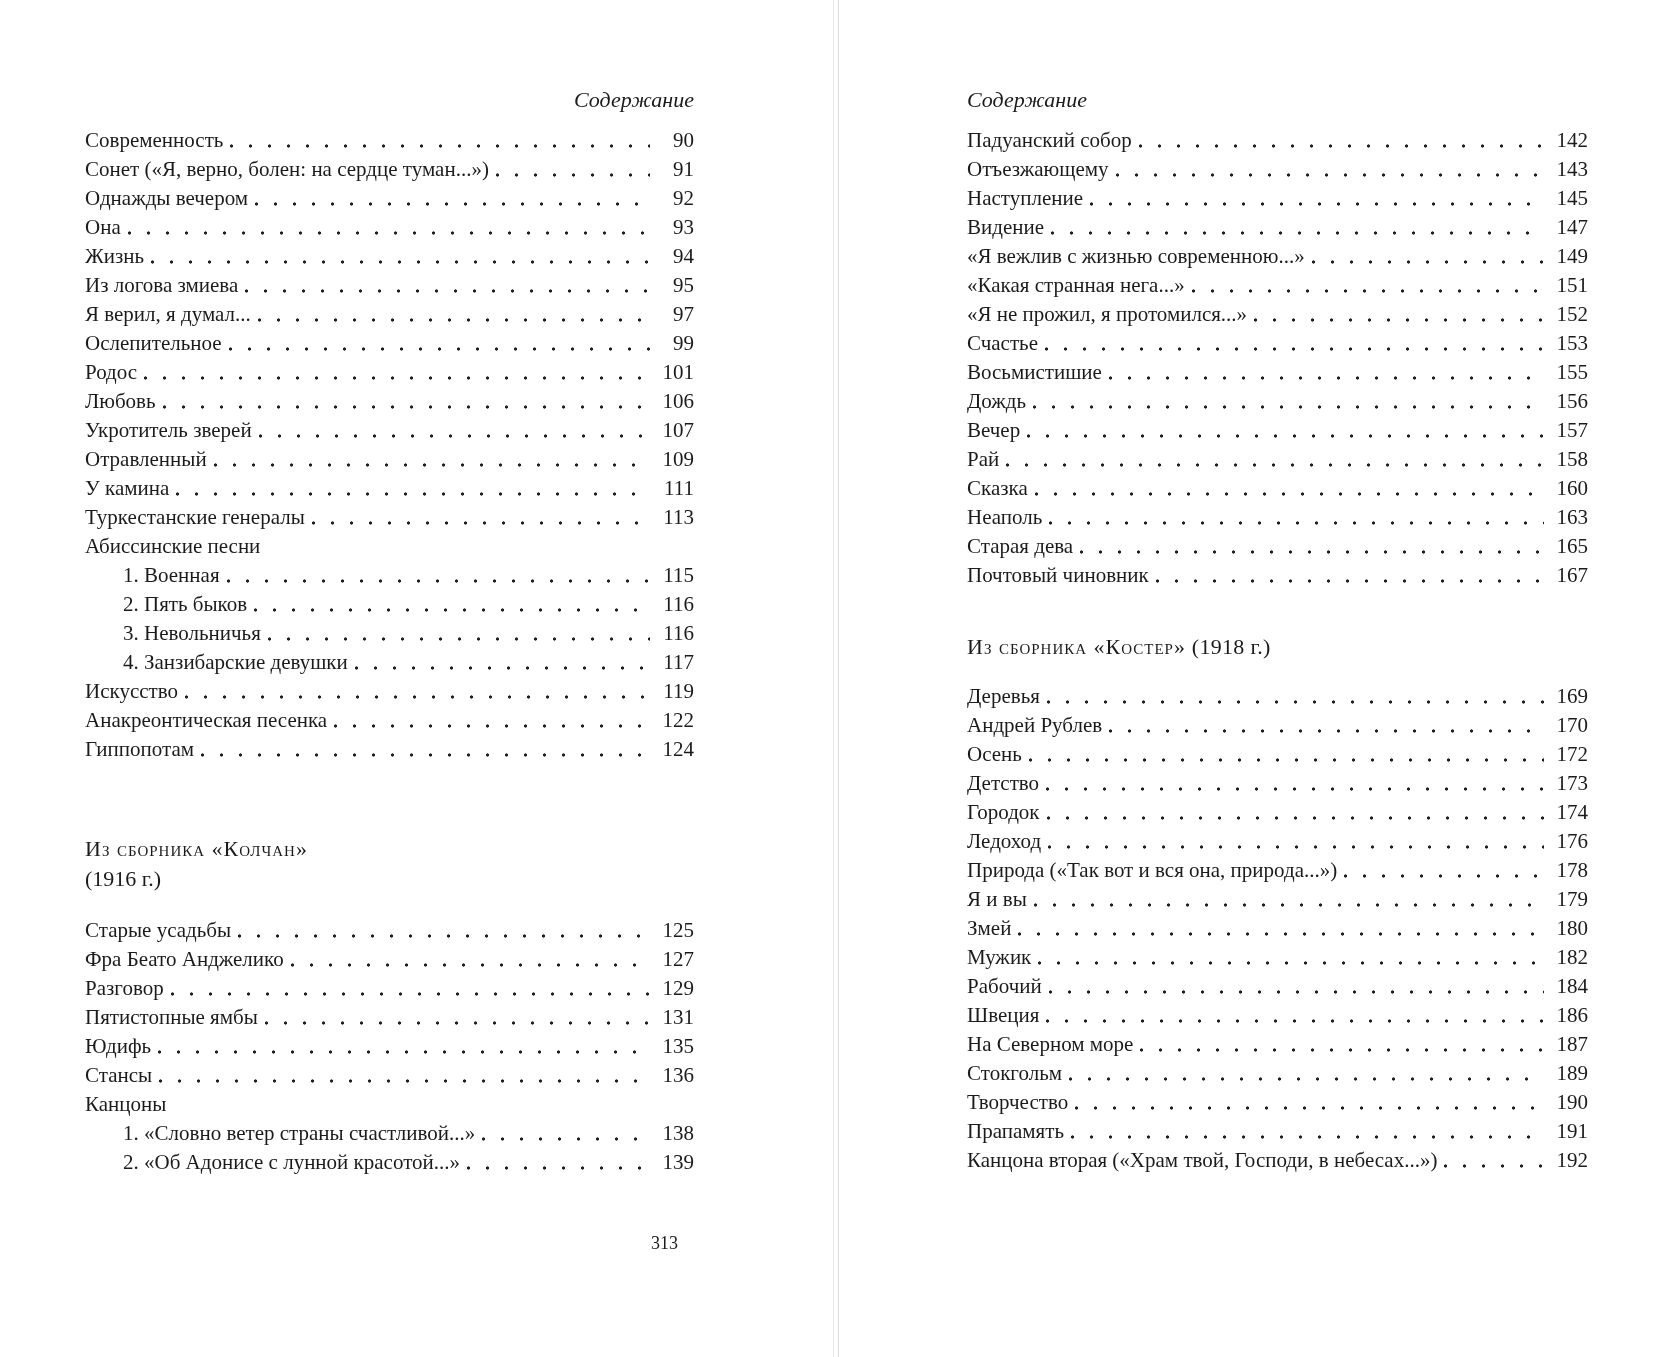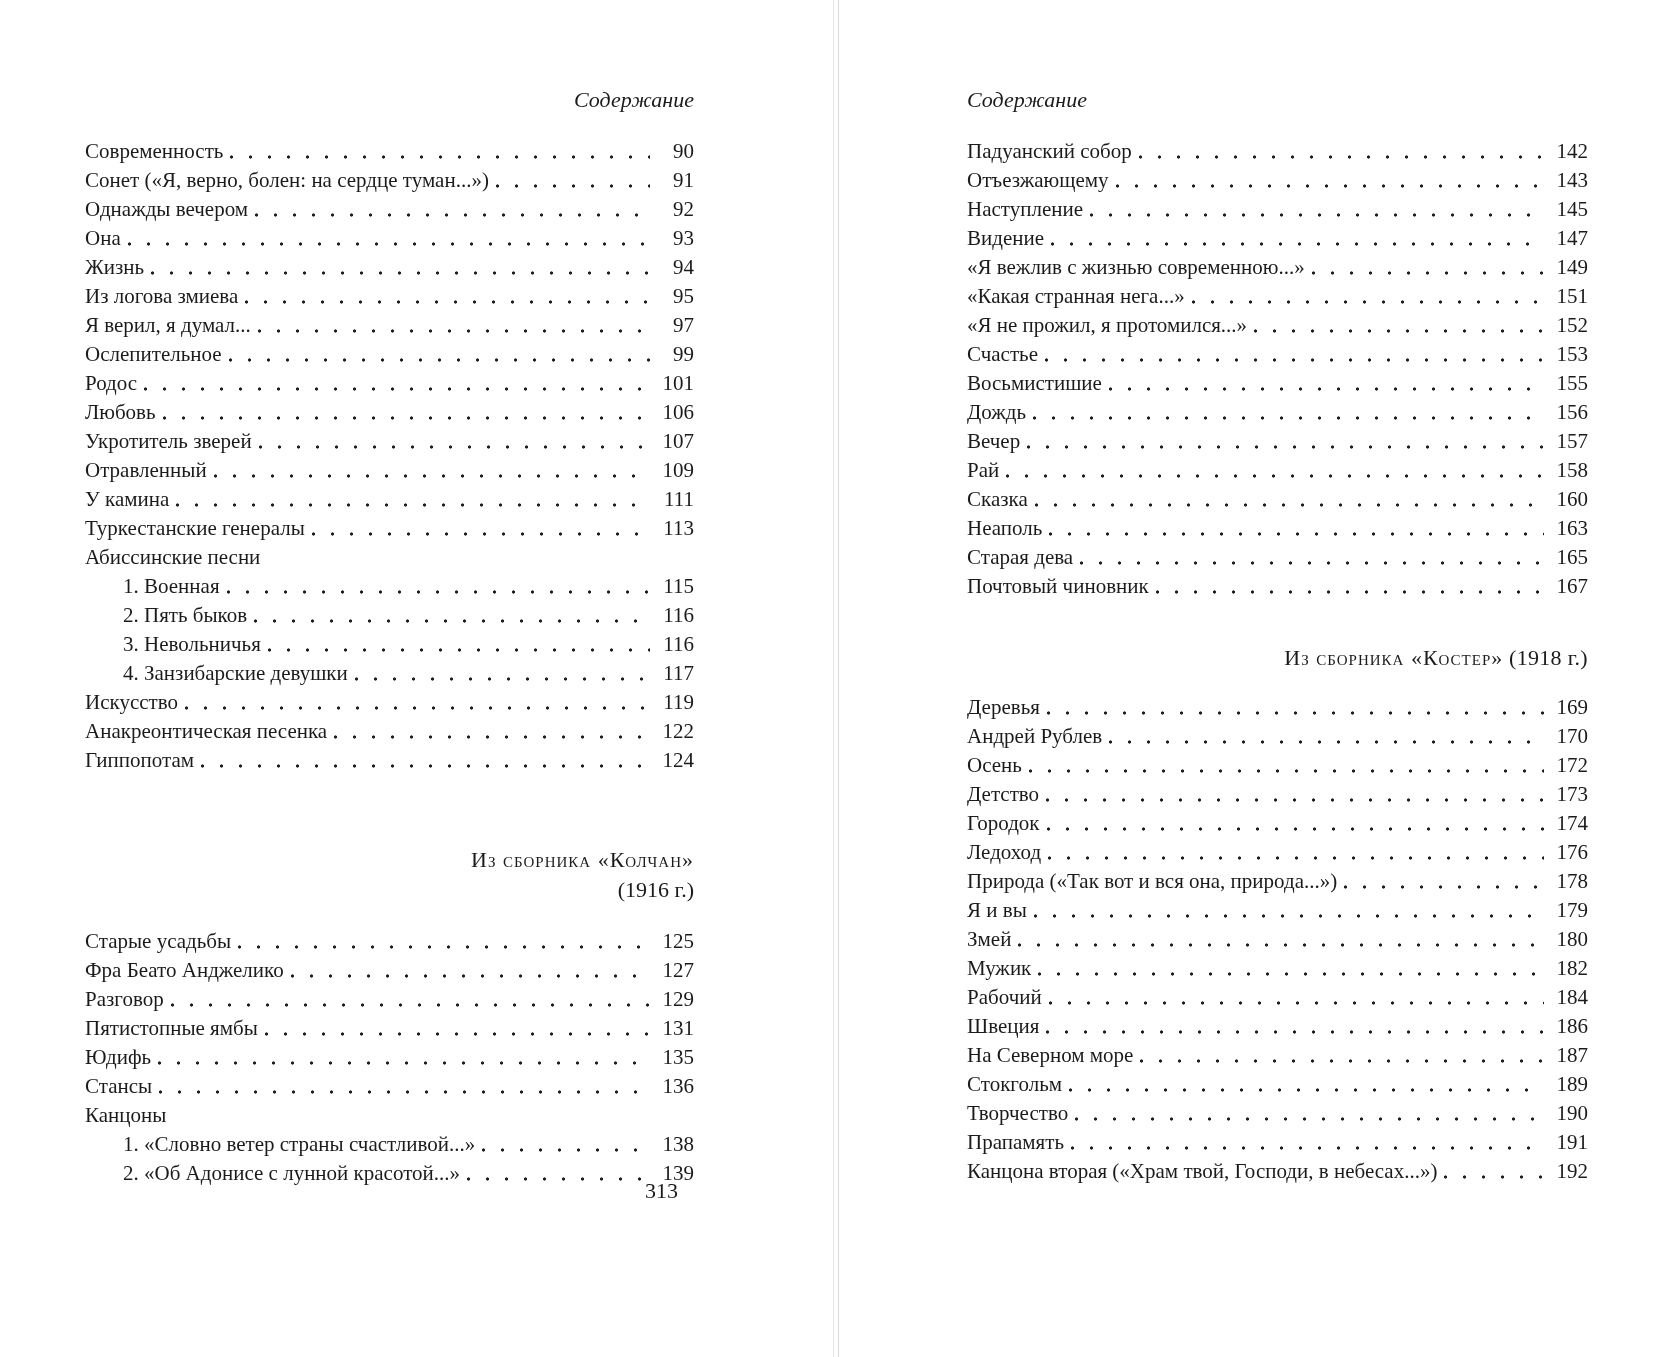--- a/index.html
+++ b/index.html
@@ -8,38 +8,38 @@
     font-family:"Liberation Serif","DejaVu Serif",serif;color:#1b1b1b;
   }
   .gutter-a{position:absolute;left:833px;top:0;bottom:0;width:1px;background:#e6e6e6;}
   .gutter-b{position:absolute;left:838px;top:0;bottom:0;width:1px;background:#dadada;}
   .page{position:absolute;top:0;height:1219px;}
   .page-left{left:85px;width:609px;}
   .page-right{left:967px;width:621px;}
   .running-head{margin-top:86px;height:28px;line-height:28px;font-style:italic;font-size:22px;}
   .page-left .running-head{text-align:right;}
   .page-right .running-head{text-align:left;}
-  .toc-blocks{margin-top:23px;}
+  .toc-blocks{margin-top:12px;}
   .entries{margin:0;padding:0;}
   .row{display:flex;height:29px;line-height:29px;font-size:21px;}
   .row.indent{padding-left:38px;}
   .row .t{white-space:nowrap;}
   .row .leader{
     flex:1;min-width:12px;margin:0 8px 0 7px;
     background-image:radial-gradient(circle at 1.5px center,#1f1f1f 1.3px,rgba(0,0,0,0) 1.9px);
     background-size:19px 4px;background-repeat:repeat-x;background-position:left bottom 7px;
   }
   .row .p{min-width:36px;text-align:right;white-space:nowrap;}
-  .section-heading{text-align:right;font-size:22px;}
+  .section-heading{text-align:left;font-size:22px;}
   .page-left .section-heading{margin-top:70px;margin-bottom:22px;}
   .page-right .section-heading{margin-top:42px;margin-bottom:20px;}
   .sh-line,.sh-line2{height:30px;line-height:30px;}
   .smallcaps{font-variant:small-caps;letter-spacing:1px;}
   .sh-rest{letter-spacing:0.3px;}
-  .folio{position:absolute;top:1176px;height:30px;line-height:30px;font-size:22px;width:100%;box-sizing:border-box;}
+  .folio{position:absolute;top:1228px;height:30px;line-height:30px;font-size:18px;width:100%;box-sizing:border-box;}
   .page-left .folio{text-align:right;padding-right:16px;}
   .page-right .folio{text-align:left;margin-left:-12px;}
 </style>
 </head>
 <body>
 
 <div class="spread">
   <div class="gutter-a"></div>
   <div class="gutter-b"></div>
 

